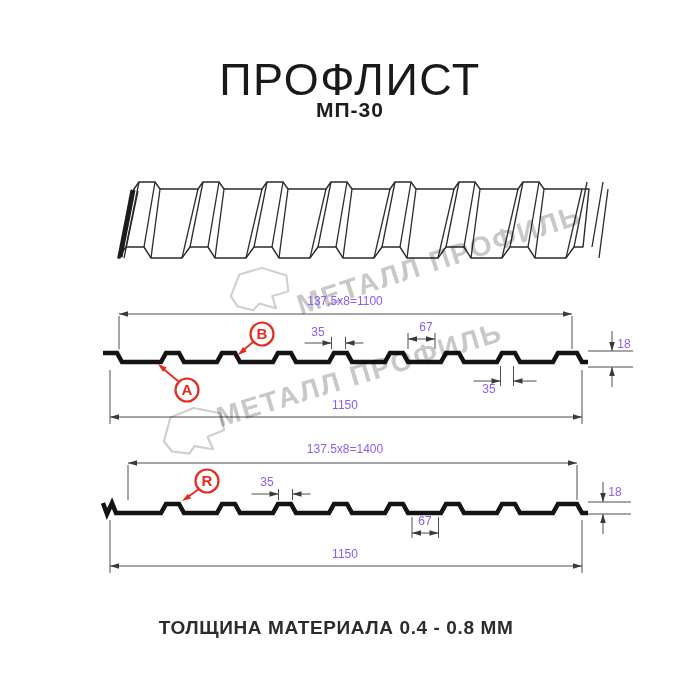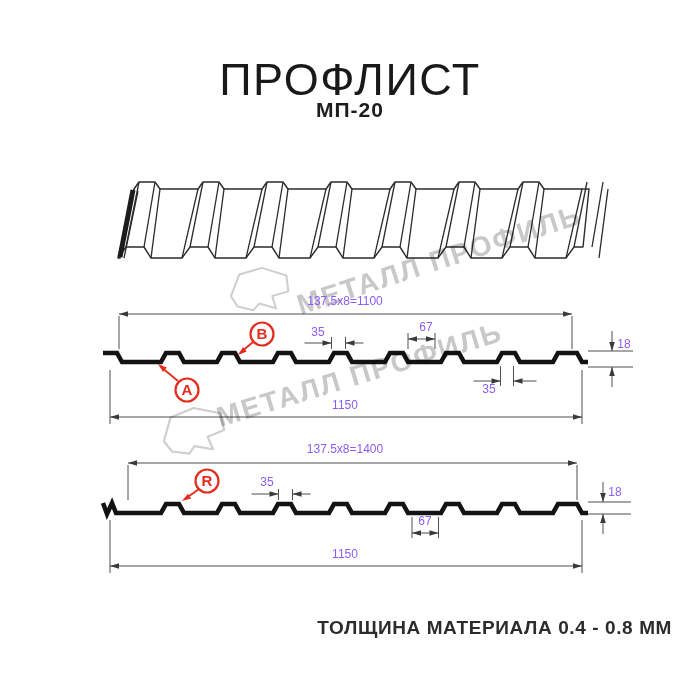--- a/index.html
+++ b/index.html
@@ -10,21 +10,21 @@
   .abs{position:absolute}
   .title{
     top:54px;left:0;width:700px;text-align:center;
     font-size:45px;font-weight:400;letter-spacing:1.5px;color:#191919;
   }
   .subtitle{
     top:98px;left:0;width:700px;text-align:center;
     font-size:21px;font-weight:600;letter-spacing:1px;color:#1d1d1d;
   }
   .caption{
-    top:617px;left:0;width:672px;text-align:right;
+    top:617px;left:0;width:672px;text-align:center;
     font-size:19px;font-weight:600;letter-spacing:.6px;color:#2c2c2c;
   }
   .dim{
     position:absolute;font-size:12px;color:#8b5cf6;
     transform:translateX(-50%);white-space:nowrap;line-height:1;
   }
   .cl{
     position:absolute;font-size:15px;font-weight:700;color:var(--red);
     transform:translate(-50%,-54%);line-height:1;
   }
@@ -165,21 +165,21 @@
   <path class="logo" d="M3 32 L12 9 L36 2 L62 10 L64 27 L47 32 L51 45 L33 40 L27 47 L10 43 Z"></path>
 </svg>
 <div class="wm-text" style="left:293px;top:291px;transform:rotate(-18deg)">МЕТАЛЛ ПРОФИЛЬ</div>
 
 <svg class="wm-logo" style="left:157px;top:406px;transform:rotate(-6deg)" width="76" height="50" viewBox="0 0 70 50">
   <path class="logo" d="M3 32 L12 9 L36 2 L62 10 L64 27 L47 32 L51 45 L33 40 L27 47 L10 43 Z"></path>
 </svg>
 <div class="wm-text" style="left:213px;top:403px;transform:rotate(-17deg)">МЕТАЛЛ ПРОФИЛЬ</div>
 
 <div class="abs title">ПРОФЛИСТ</div>
-<div class="abs subtitle">МП-20</div>
+<div class="abs subtitle">МП-30</div>
 
 <div class="dim" style="left:345px;top:295px">137,5x8=1100</div>
 <div class="dim" style="left:318px;top:326px">35</div>
 <div class="dim" style="left:426px;top:321px">67</div>
 <div class="dim" style="left:624px;top:338px">18</div>
 <div class="dim" style="left:489px;top:383px">35</div>
 <div class="dim" style="left:345px;top:399px">1150</div>
 
 <div class="dim" style="left:345px;top:443px">137.5x8=1400</div>
 <div class="dim" style="left:267px;top:476px">35</div>

